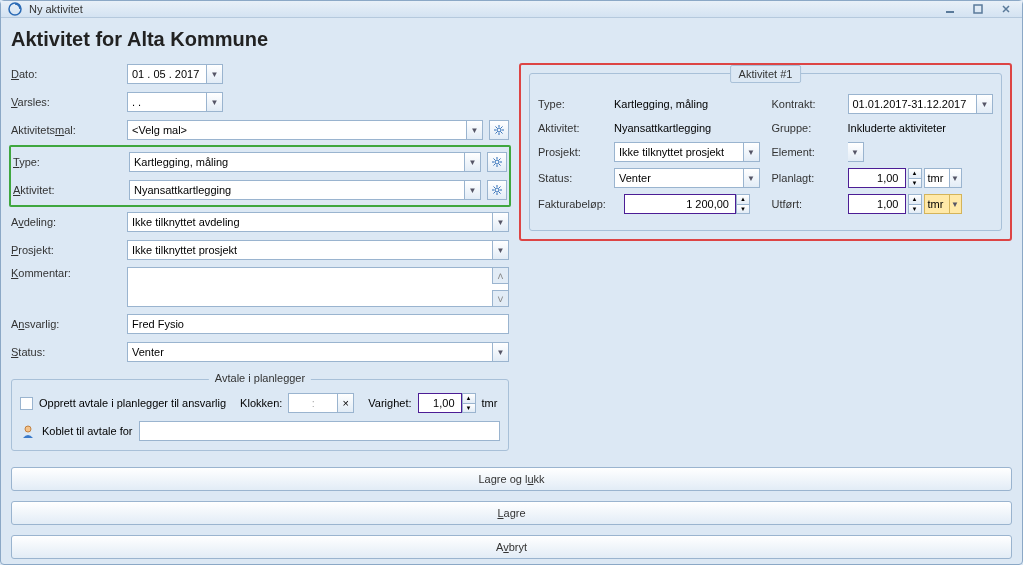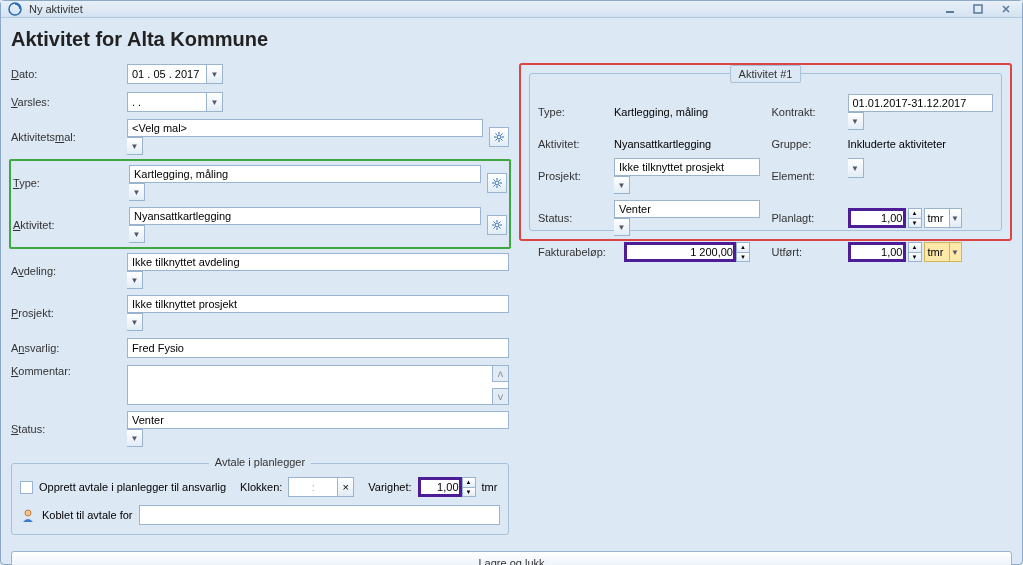--- a/index.html
+++ b/index.html
@@ -14,21 +14,21 @@
 .heading { font-size: 20px; font-weight: bold; color: #222; margin-bottom: 8px; }
 .main-columns { display: flex; gap: 10px; flex: 1; }
 .left-col { width: 498px; display: flex; flex-direction: column; gap: 6px; }
 .right-col { flex: 1; }
 .form-row { display: flex; align-items: center; gap: 6px; min-height: 22px; }
 .form-label { width: 110px; color: #333; }
 .form-label .ul { text-decoration: underline; }
 .date-input { width: 80px; height: 20px; border: 1px solid #9ab4cf; background: #fff; padding: 2px 4px; display: flex; align-items: center; }
 .date-wrap { display: flex; }
 .date-btn { width: 16px; height: 20px; border: 1px solid #9ab4cf; border-left: none; background: linear-gradient(#fff,#e2ecf6); display: flex; align-items: center; justify-content: center; cursor: pointer; }
-.combo { display: flex; height: 36px; flex-direction: column; }
+.combo { display: flex; height: 20px; }
 .combo-input { flex: 1; border: 1px solid #9ab4cf; background: #fff; padding: 2px 4px; display: flex; align-items: center; }
 .combo-btn { width: 16px; height: 20px; border: 1px solid #9ab4cf; border-left: none; background: linear-gradient(#fff,#e2ecf6); display: flex; align-items: center; justify-content: center; cursor: pointer; }
 .gear-btn { width: 20px; height: 20px; border: 1px solid #9ab4cf; background: linear-gradient(#fff,#e2ecf6); display: flex; align-items: center; justify-content: center; cursor: pointer; color: #2a6ab5; }
 .textarea { flex: 1; height: 40px; border: 1px solid #9ab4cf; background: #fff; position: relative; }
 .textarea .scroll-up, .textarea .scroll-down { position: absolute; right: 0; width: 16px; height: 16px; background: #e2ecf6; border-left: 1px solid #9ab4cf; display: flex; align-items: center; justify-content: center; color: #888; }
 .textarea .scroll-up { top: 0; border-bottom: 1px solid #9ab4cf; }
 .textarea .scroll-down { bottom: 0; border-top: 1px solid #9ab4cf; }
 .text-input { flex: 1; height: 20px; border: 1px solid #9ab4cf; background: #fff; padding: 2px 4px; display: flex; align-items: center; }
 .highlight-green { border: 2px solid #3fa73f; padding: 4px 2px; margin: -2px; border-radius: 2px; }
 .fieldset { border: 1px solid #a8c0d8; border-radius: 3px; padding: 12px 8px 8px 8px; position: relative; margin-top: 10px; }
@@ -36,21 +36,21 @@
 .checkbox { width: 13px; height: 13px; border: 1px solid #9ab4cf; background: #fff; display: inline-block; }
 .user-icon { width: 16px; height: 16px; display: inline-flex; align-items: center; justify-content: center; color: #2a6ab5; }
 .right-panel { border: 2px solid #d44; border-radius: 3px; padding: 8px; position: relative; height: 178px; }
 .right-fieldset { border: 1px solid #a8c0d8; border-radius: 3px; padding: 20px 8px 8px 8px; position: relative; height: 100%; }
 .right-fieldset-label { position: absolute; top: -9px; left: 50%; transform: translateX(-50%); background: #dce8f4; padding: 2px 8px; border: 1px solid #a8c0d8; border-radius: 2px; color: #333; }
 .grid2 { display: grid; grid-template-columns: 1fr 1fr; column-gap: 12px; row-gap: 6px; }
 .pair { display: flex; align-items: center; gap: 6px; }
 .pair .lbl { width: 70px; color: #333; }
 .pair .val { flex: 1; }
 .static-val { padding: 2px 0; }
-.num-input { width: 58px; height: 20px; border: 3px solid #4c1d95; background: #fff; padding: 2px 0; text-align: right; display: flex; align-items: center; justify-content: flex-end; }
+.num-input { width: 58px; height: 20px; border: 1px solid #4c1d95; background: #fff; padding: 2px 6px; text-align: right; display: flex; align-items: center; justify-content: flex-end; }
 .spinner { width: 14px; height: 20px; display: flex; flex-direction: column; }
 .spinner div { flex: 1; border: 1px solid #9ab4cf; background: linear-gradient(#fff,#e2ecf6); display: flex; align-items: center; justify-content: center; font-size: 6px; cursor: pointer; }
 .spinner div:first-child { border-bottom: none; }
 .unit-combo { width: 38px; height: 20px; display: flex; }
 .unit-combo .ui { flex: 1; border: 1px solid #9ab4cf; background: #fff; padding: 2px 3px; display: flex; align-items: center; }
 .unit-combo .ub { width: 12px; border: 1px solid #9ab4cf; border-left: none; background: linear-gradient(#fff,#e2ecf6); display: flex; align-items: center; justify-content: center; cursor: pointer; }
 .unit-combo.hl .ui { background: #ffe9a8; border-color: #d4b45a; }
 .unit-combo.hl .ub { background: #ffe9a8; border-color: #d4b45a; }
 .footer { display: flex; justify-content: flex-end; gap: 10px; padding: 6px 10px 10px 10px; flex-direction: column; }
 .btn { min-width: 84px; height: 24px; border: 1px solid #9ab4cf; background: linear-gradient(#fff,#e2ecf6); border-radius: 3px; display: flex; align-items: center; justify-content: center; cursor: pointer; color: #333; }
@@ -178,31 +178,31 @@
         <div class="form-row">
           <span class="form-label"><span class="ul">P</span><span>rosjekt:</span></span>
           <div class="combo" style="flex:1">
             <div class="combo-input">Ikke tilknyttet prosjekt</div>
             <div class="combo-btn">
                 <span class="chev">▼</span>
               </div>
           </div>
         </div>
 
-        <div class="form-row">
-          <span class="form-label"><span>A</span><span class="ul">n</span><span>svarlig:</span></span>
-          <div class="text-input">Fred Fysio</div>
-        </div>
-
         <div class="form-row" style="align-items:flex-start">
           <span class="form-label"><span class="ul">K</span><span>ommentar:</span></span>
           <div class="textarea">
             <div class="scroll-up">˄</div>
             <div class="scroll-down">˅</div>
           </div>
+        </div>
+
+        <div class="form-row">
+          <span class="form-label"><span>A</span><span class="ul">n</span><span>svarlig:</span></span>
+          <div class="text-input">Fred Fysio</div>
         </div>
 
         <div class="form-row">
           <span class="form-label"><span class="ul">S</span><span>tatus:</span></span>
           <div class="combo" style="flex:1">
             <div class="combo-input">Venter</div>
             <div class="combo-btn">
                 <span class="chev">▼</span>
               </div>
           </div>

